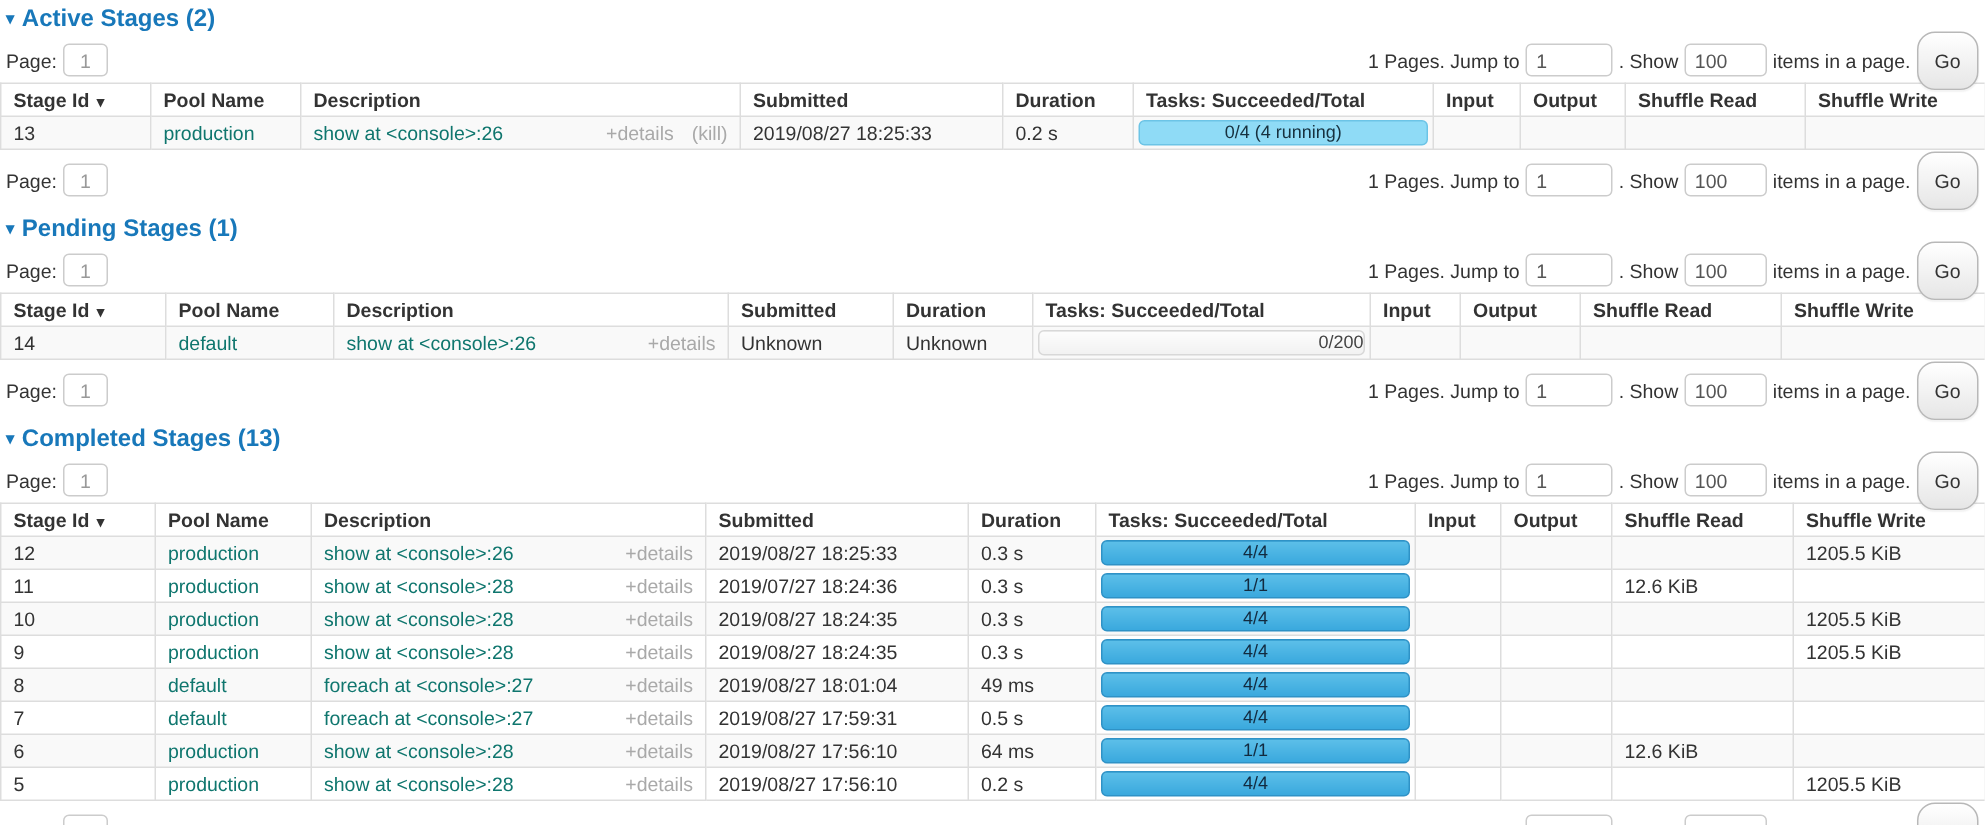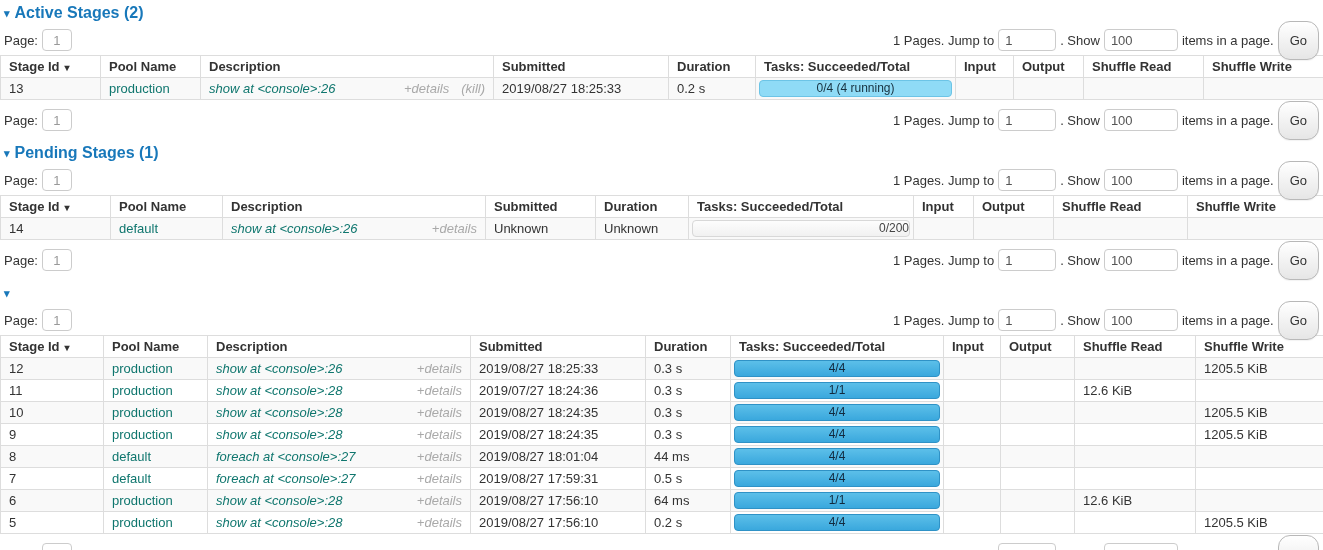--- a/index.html
+++ b/index.html
@@ -21,41 +21,41 @@
     margin:3px 4px; height:24px;
   }
   .pager-left, .pager-right { display:flex; align-items:center; gap:4px; }
   .inp {
     height:22px; border:1px solid #ccc; border-radius:4px;
     font-family:"Liberation Sans", sans-serif; font-size:13px; color:#555;
     padding:0 6px; background:#fff;
   }
   .inp.page { width:30px; text-align:center; color:#999; }
   .inp.jump { width:58px; }
-  .inp.show { width:74px; }
+  .inp.show { width:55px; }
   .go-btn {
     height:39px; padding:1px 11px; font-family:"Liberation Sans", sans-serif;
     font-size:13px; color:#333; cursor:pointer;
     background:linear-gradient(to bottom,#ffffff,#e6e6e6);
     border:1px solid #b8b8b8; border-radius:12px;
     box-shadow:0 1px 1px rgba(0,0,0,.05);
   }
   table.stage-table {
     width:1323px; border-collapse:collapse; table-layout:fixed;
     margin:1px 0 8px 0;
   }
   .stage-table th, .stage-table td {
     border:1px solid #ddd; height:22px; padding:0 8px;
     font-size:13px; text-align:left; overflow:hidden; white-space:nowrap;
   }
   .stage-table thead th { font-weight:bold; background:#fff; }
   .stage-table tbody tr:nth-child(odd) td { background:#f9f9f9; }
   .sort-arrow { font-size:10px; margin-left:5px; }
   a.link { color:#0f766e; text-decoration:none; cursor:pointer; }
-  .desc-wrap { display:flex; align-items:flex-start; width:100%;font-style:italic; }
+  .desc-wrap { display:flex; align-items:flex-start; width:100%; }
   .spacer { flex:1; }
   .muted { color:#a9a9a9; margin-left:12px; cursor:pointer; }
   td.tasks-cell { padding:2px 3px;margin-top:41px; }
   .pbar {
     height:17px; line-height:15px; border-radius:4px; text-align:center;
     font-size:12px; width:100%;
   }
   .pbar.running { background:#8fdbf6; border:1px solid #6cc4e6; color:#17313f; }
   .pbar.done {
     background:linear-gradient(to bottom,#5cbfe9 0%,#3aa8dd 100%);
@@ -235,20 +235,21 @@
           <span>. Show</span>
           <input class="inp show" value="100" style="">
           <span>items in a page.</span>
           <button class="go-btn">Go</button>
         </div>
       </div>
     </div>
     <div class="section">
       <h4 class="section-title">
         <span class="arrow">▾</span>
+        <span>Completed Stages (13)</span>
       </h4>
       <div class="pager-row">
         <div class="pager-left">
           <span>Page:</span>
           <input class="inp page" value="1" style="">
         </div>
         <div class="pager-right">
           <span>1 Pages. Jump to</span>
           <input class="inp jump" value="1" style="">
           <span>. Show</span>
@@ -369,21 +370,21 @@
             <td>8</td>
             <td><a class="link">default</a></td>
             <td>
               <div class="desc-wrap">
                 <a class="link">foreach at &lt;console&gt;:27</a>
                 <span class="spacer"></span>
                 <span class="muted">+details</span>
               </div>
             </td>
             <td>2019/08/27 18:01:04</td>
-            <td>44 ms</td>
+            <td>49 ms</td>
             <td class="tasks-cell">
               <div class="pbar done">4/4</div>
             </td>
             <td></td>
             <td></td>
             <td></td>
             <td></td>
           </tr>
           <tr>
             <td>7</td>

